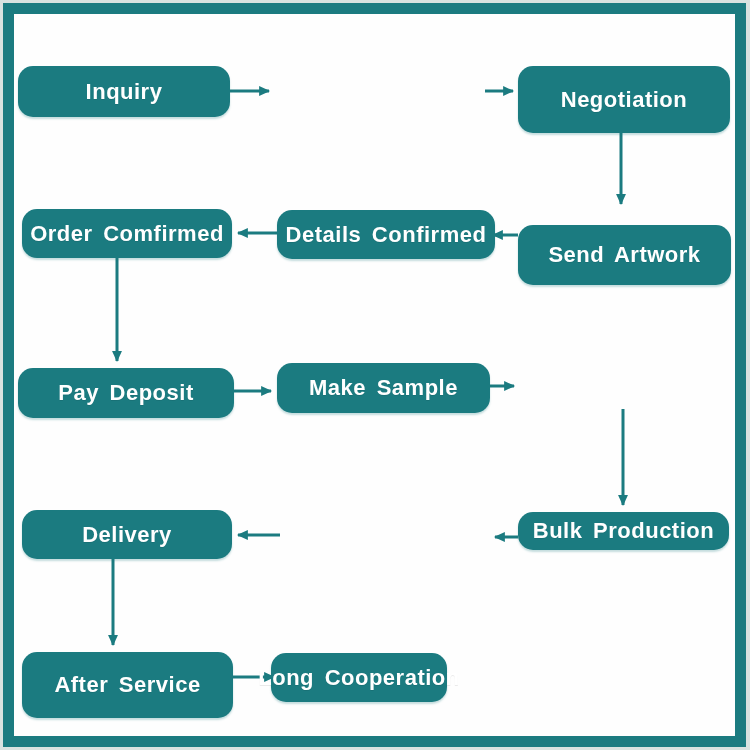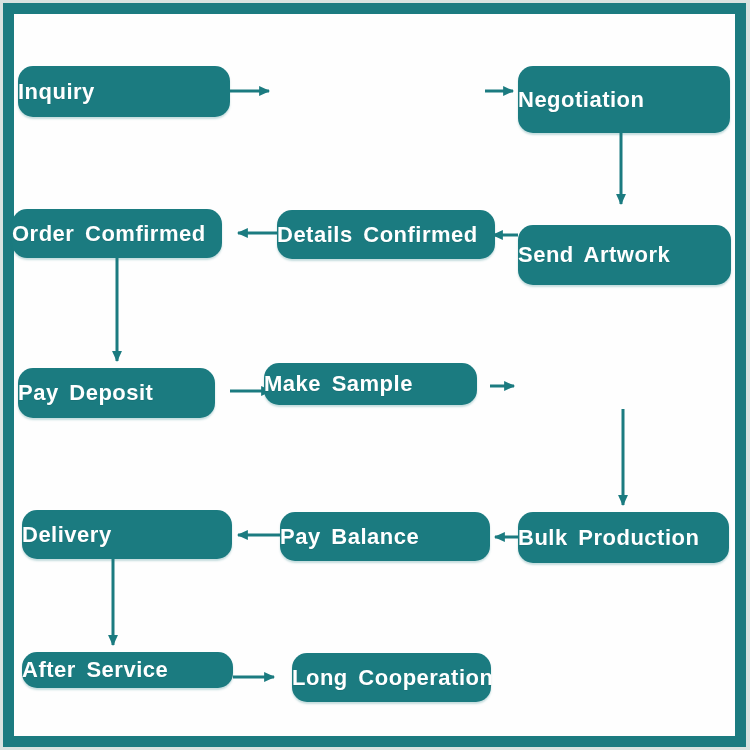--- a/index.html
+++ b/index.html
@@ -23,20 +23,21 @@
     left: 0; top: 0;
     width: 750px; height: 750px;
   }
   .edges line { stroke: #1b7b80; stroke-width: 3; }
   .node {
     position: absolute;
     background: #1b7b80;
     border-radius: 15px;
     display: flex;
     align-items: center;
+    justify-content: center;
     box-shadow: 0 2px 2px rgba(27,123,128,0.25);
   }
   .node-label {
     color: #ffffff;
     font-weight: bold;
     font-size: 22px;
     letter-spacing: 0.5px;
     word-spacing: 4px;
     white-space: nowrap;
     text-shadow: 0 1px 0 rgba(0,0,0,0.08);
@@ -70,47 +71,44 @@
     <line x1="233" y1="677" x2="274" y2="677" marker-end="url(#arrow)"></line>
   </svg>
 
   <div class="node" style="left:18px;top:66px;width:212px;height:51px">
     <span class="node-label">Inquiry</span>
   </div>
   <div class="node" style="left:518px;top:66px;width:212px;height:67px">
     <span class="node-label">Negotiation</span>
   </div>
 
-  <div class="node" style="left:12px;top:209px;width:210px;height:49px">
+  <div class="node" style="left:22px;top:209px;width:210px;height:49px">
     <span class="node-label">Order Comfirmed</span>
   </div>
   <div class="node" style="left:277px;top:210px;width:218px;height:49px">
     <span class="node-label">Details Confirmed</span>
   </div>
   <div class="node" style="left:518px;top:225px;width:213px;height:60px">
     <span class="node-label">Send Artwork</span>
   </div>
 
-  <div class="node" style="left:18px;top:368px;width:197px;height:50px">
+  <div class="node" style="left:18px;top:368px;width:216px;height:50px">
     <span class="node-label">Pay Deposit</span>
   </div>
-  <div class="node" style="left:264px;top:363px;width:213px;height:42px">
+  <div class="node" style="left:277px;top:363px;width:213px;height:50px">
     <span class="node-label">Make Sample</span>
   </div>
 
   <div class="node" style="left:22px;top:510px;width:210px;height:49px">
     <span class="node-label">Delivery</span>
   </div>
-  <div class="node" style="left:280px;top:512px;width:210px;height:49px">
-    <span class="node-label">Pay Balance</span>
-  </div>
-  <div class="node" style="left:518px;top:512px;width:211px;height:51px">
+  <div class="node" style="left:518px;top:512px;width:211px;height:38px">
     <span class="node-label">Bulk Production</span>
   </div>
 
-  <div class="node" style="left:22px;top:652px;width:211px;height:36px">
+  <div class="node" style="left:22px;top:652px;width:211px;height:66px">
     <span class="node-label">After Service</span>
   </div>
-  <div class="node" style="left:292px;top:653px;width:199px;height:49px">
+  <div class="node" style="left:271px;top:653px;width:176px;height:49px">
     <span class="node-label">Long Cooperation</span>
   </div>
 
 </div>
 
 </body></html>

